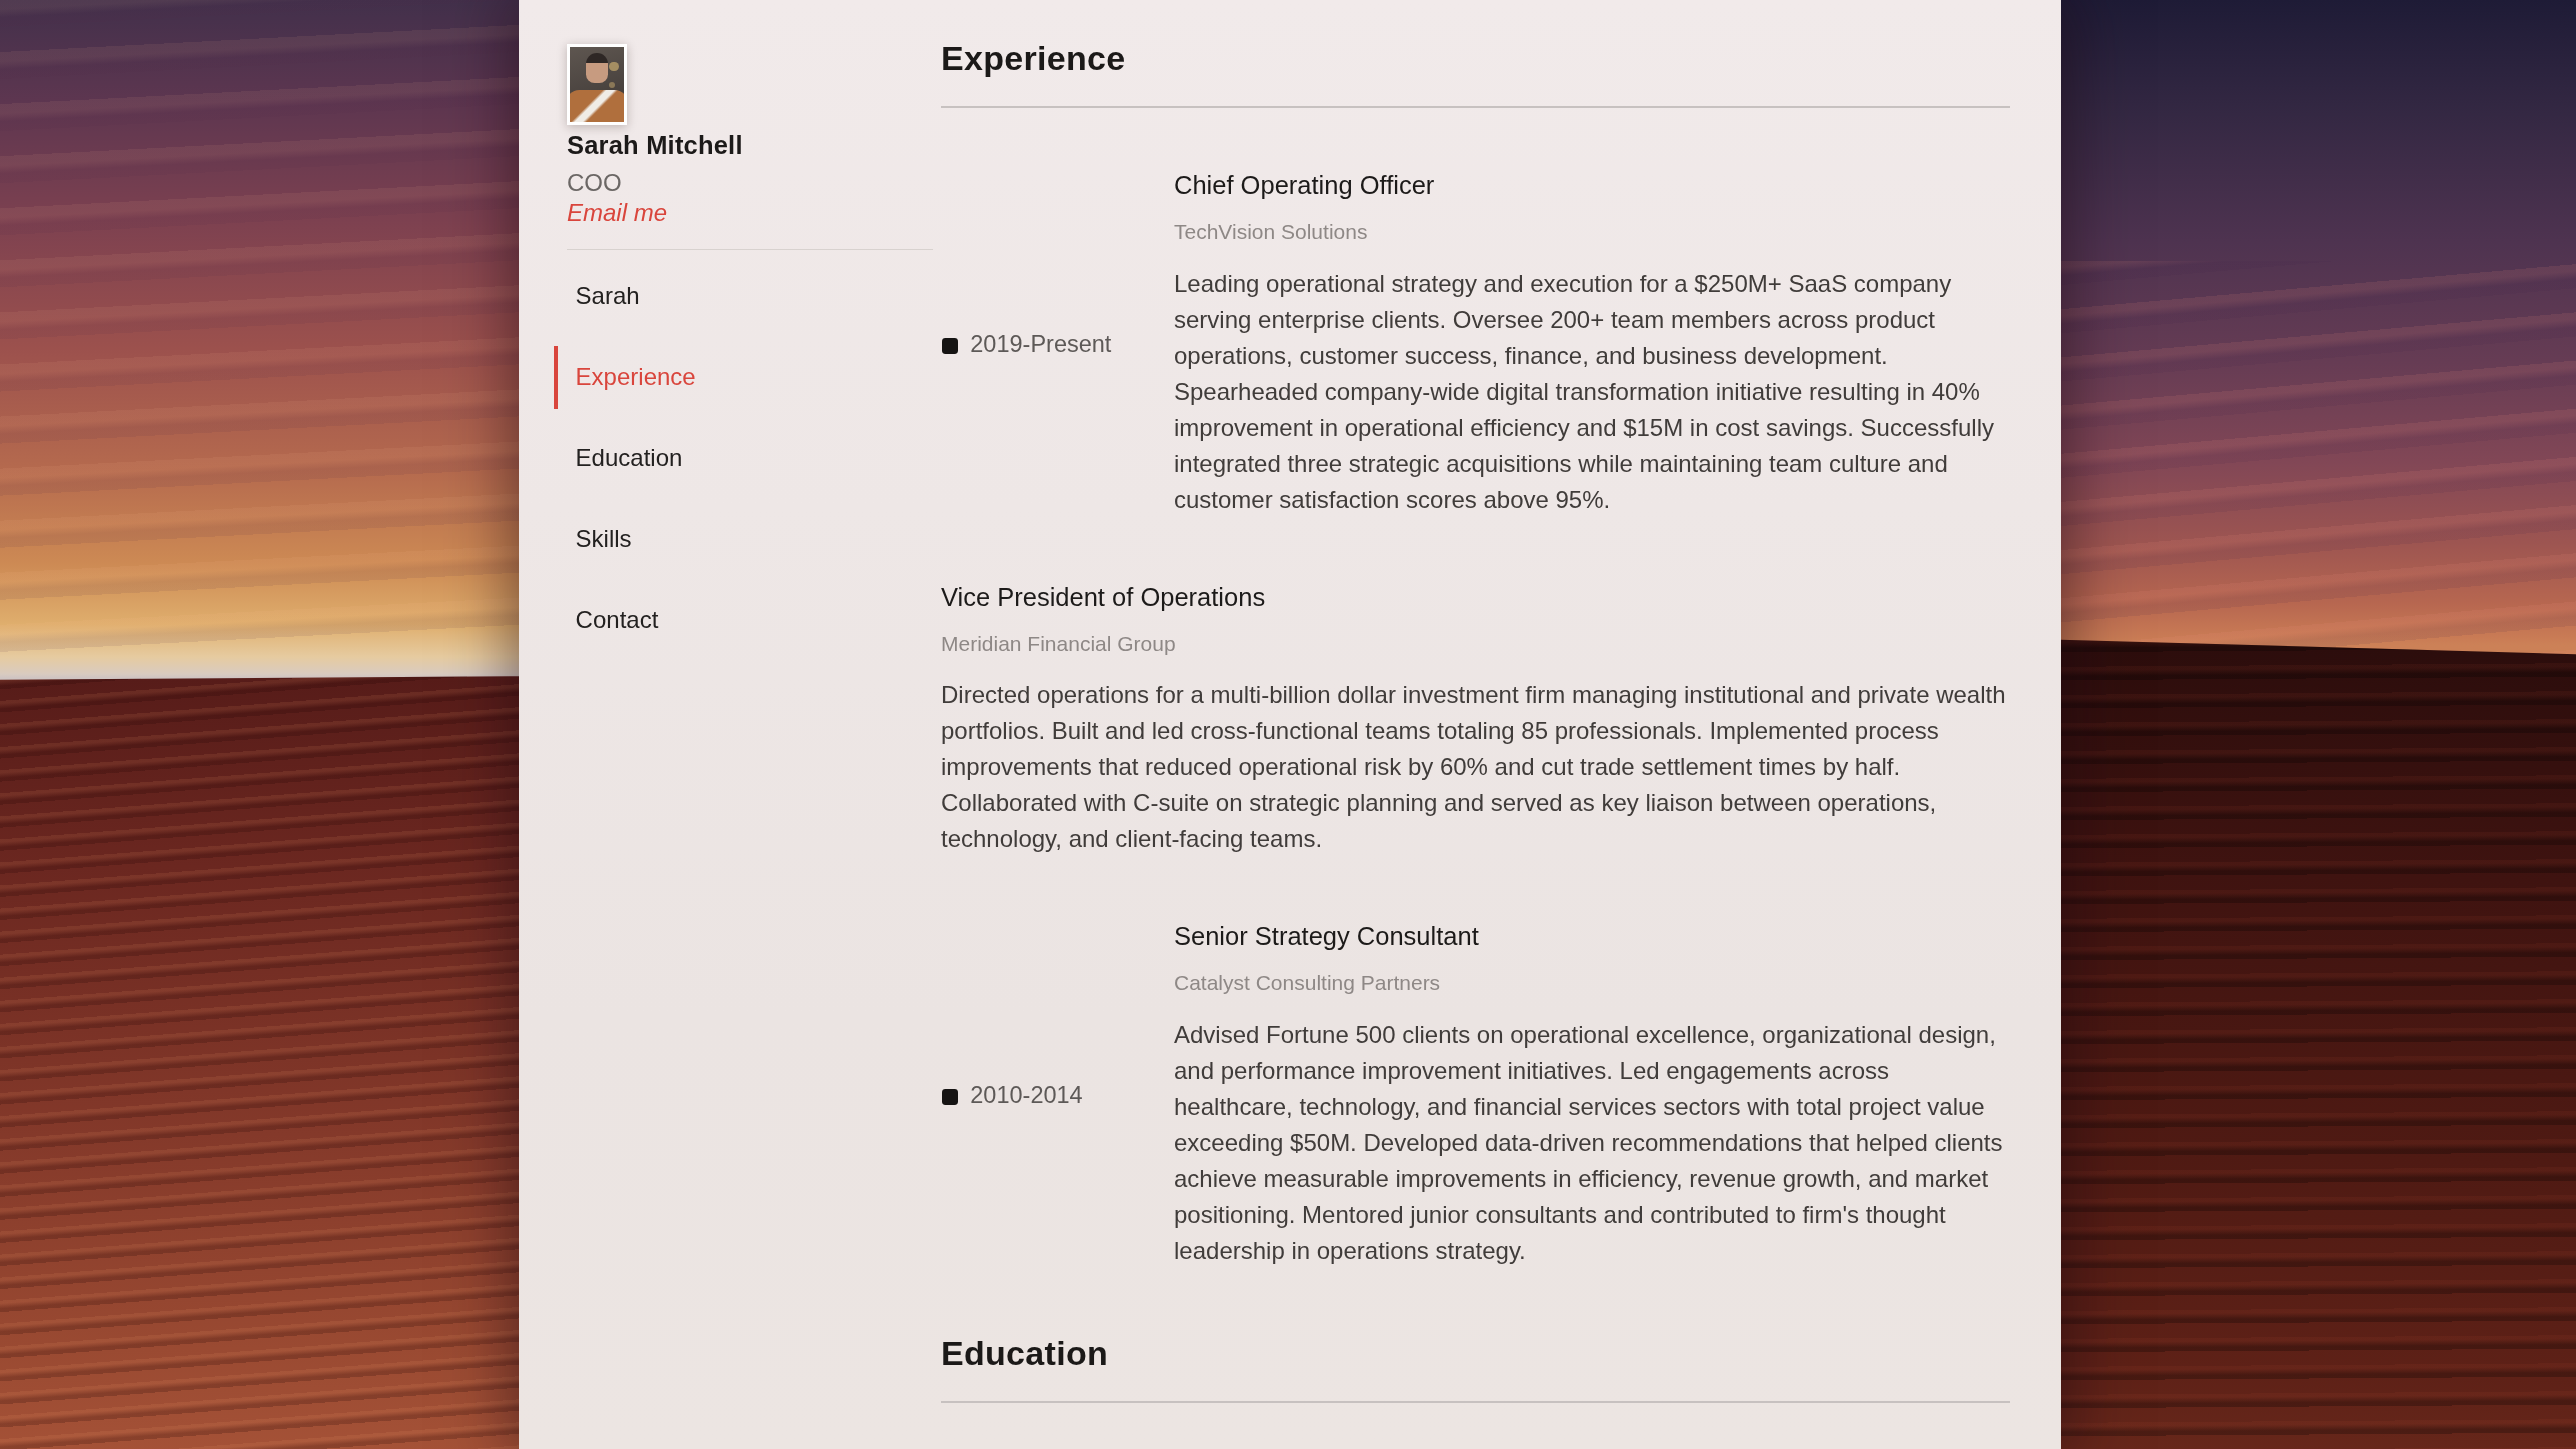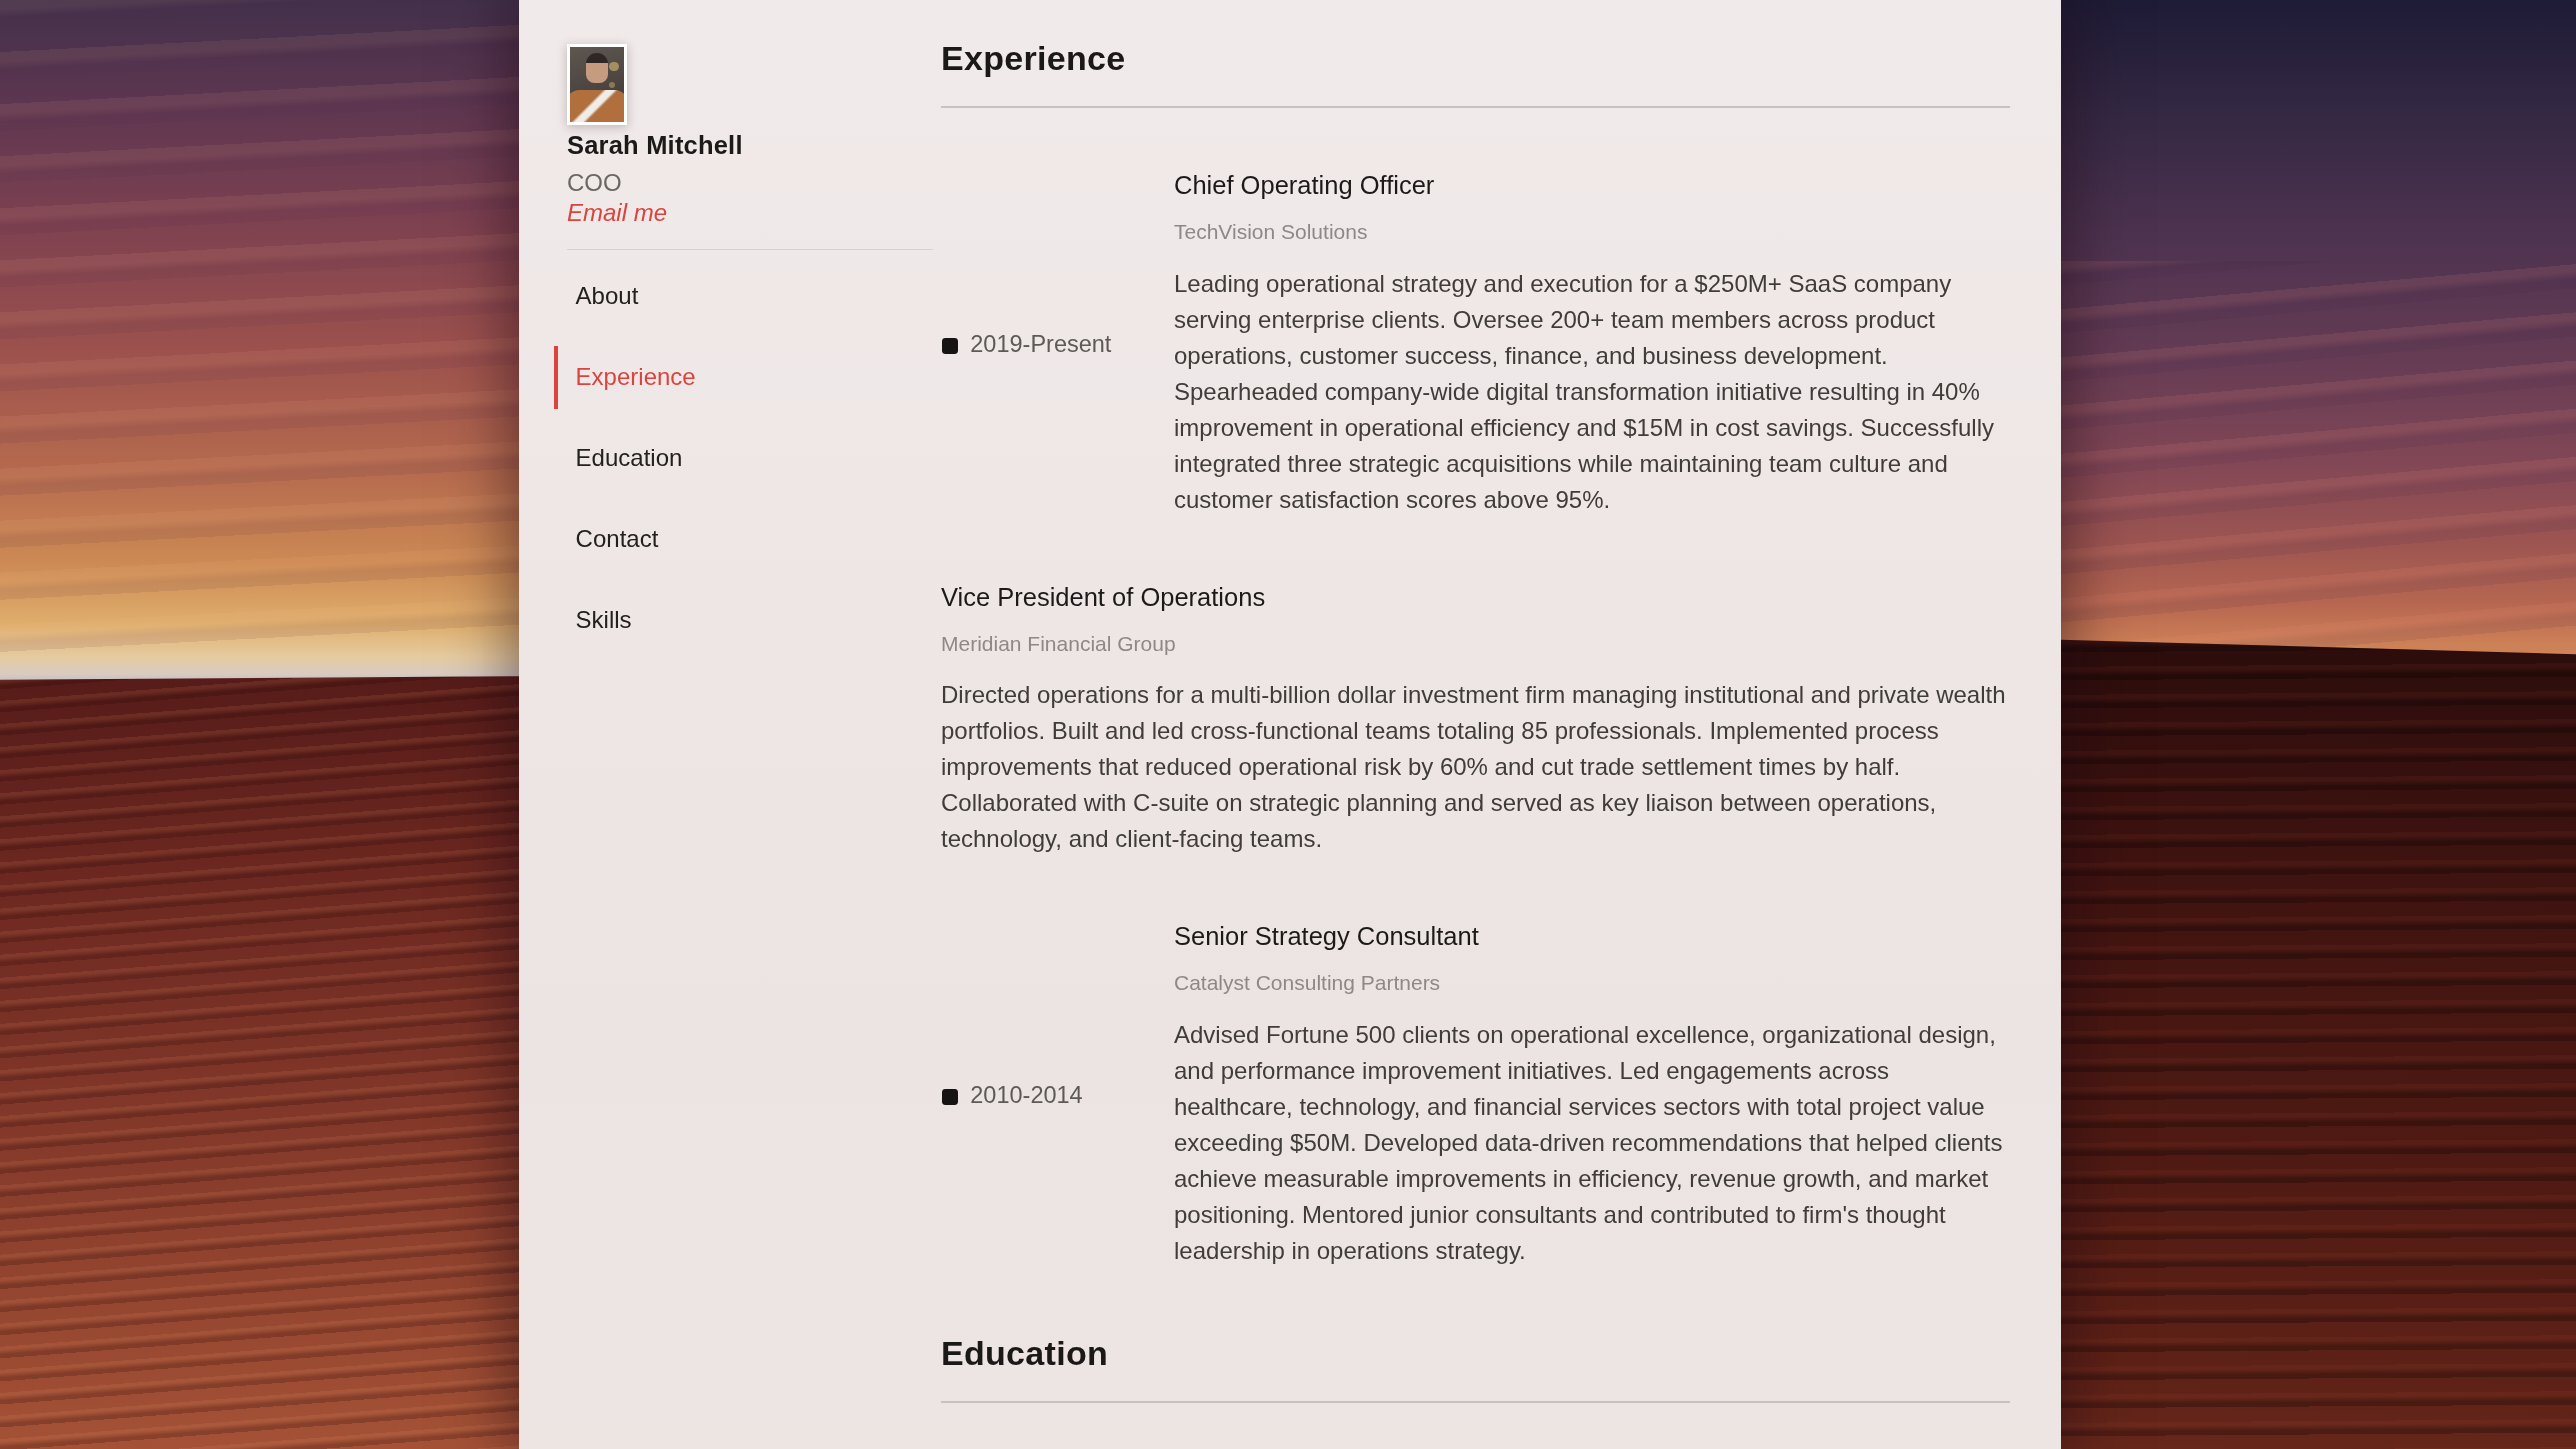--- a/index.html
+++ b/index.html
@@ -97,25 +97,25 @@
         <i class="bokeh2"></i>
         <i class="head"></i>
         <i class="jacket"></i>
       </div>
       <div class="name">Sarah Mitchell</div>
       <div class="role">COO</div>
       <a class="email">Email me</a>
       <div class="side-divider"></div>
       <nav class="nav">
         <ul>
-          <li>About</li>
+          <li>Sarah</li>
           <li class="active">Experience</li>
           <li>Education</li>
+          <li>Skills</li>
           <li>Contact</li>
-          <li>Skills</li>
         </ul>
       </nav>
     </aside>
 
     <main class="main">
 
       <section>
         <h1 class="section-heading">Experience</h1>
         <div class="section-divider"></div>
 

